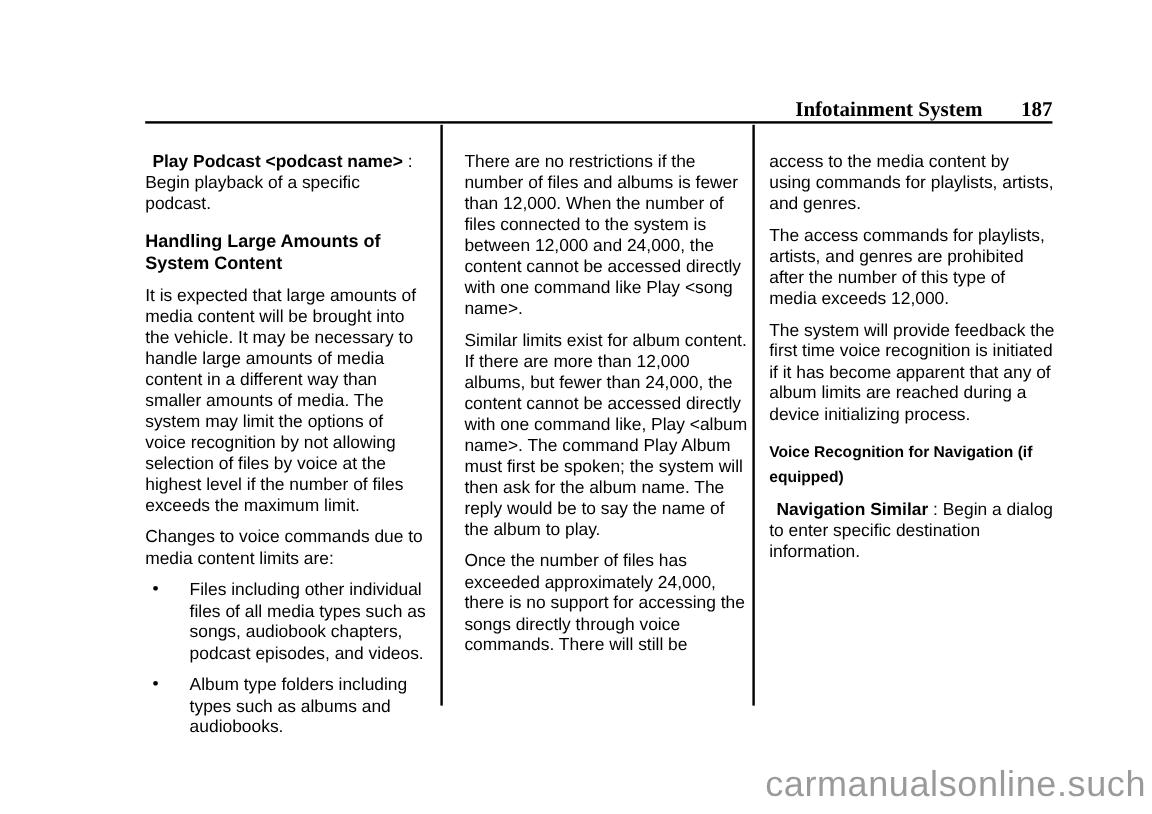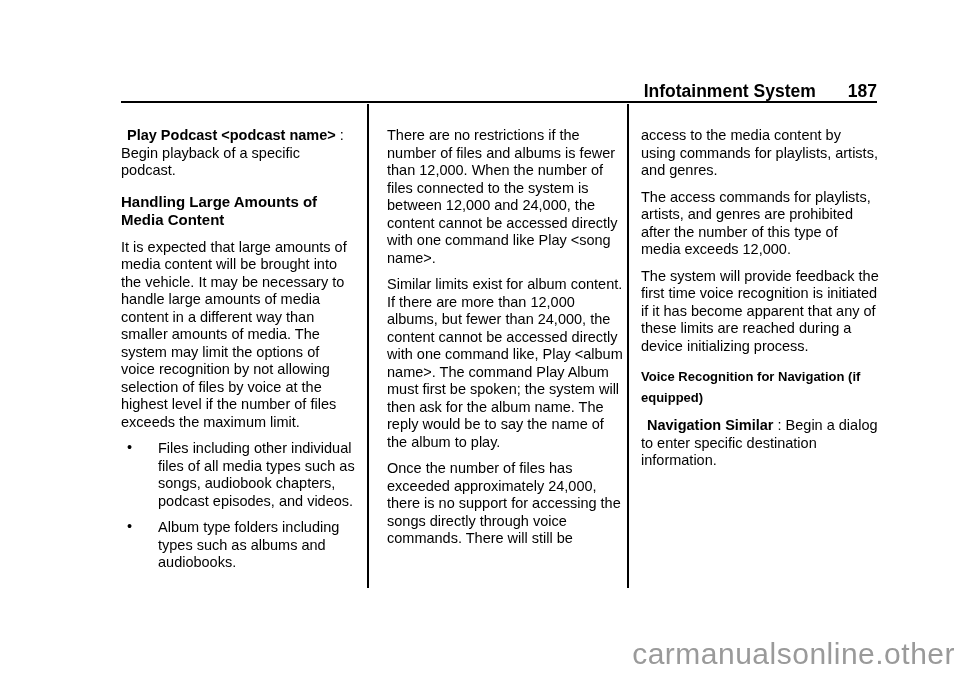--- a/index.html
+++ b/index.html
@@ -10,20 +10,21 @@
     color: #000000;
     -webkit-font-smoothing: antialiased;
   }
   .page { position: relative; width: 960px; height: 678px; overflow: hidden; background: #ffffff; }
 
   
   .header {
     position: absolute; top: 81px; left: 121px; width: 756px;
     text-align: right; font-weight: bold; font-size: 17.5px; line-height: 20px;
     white-space: nowrap;
+    font-family: Liberation Serif, serif;
   }
   .hpage { display: inline-block; margin-left: 32px; }
   .hrule { position: absolute; top: 101px; left: 121px; width: 756px; height: 2px; background: #000000; }
 
   
   .col { position: absolute; top: 107px; font-size: 14.5px; line-height: 17.5px; margin-top: 20px; }
   .col1 { left: 121px; width: 236px; }
   .col2 { left: 387px; width: 238px; }
   .col3 { left: 641px; width: 238px; }
   .vrule { position: absolute; top: 104px; width: 2px; height: 484px; background: #000000; }
@@ -55,22 +56,23 @@
 
 <div class="page">
 
   <div class="header">
     <span>Infotainment System</span><span class="hpage">187</span>
   </div>
   <div class="hrule"></div>
 
   <div class="col col1">
     <p class="cmd"><b>Play Podcast &lt;podcast name&gt;</b><span> : Begin playback of a specific podcast.</span></p>
-    <div class="subhead">Handling Large Amounts of Media Content</div>
+    <div class="subhead">Handling Large Amounts of System Content</div>
     <p>It is expected that large amounts of media content will be brought into the vehicle. It may be necessary to handle large amounts of media content in a different way than smaller amounts of media. The system may limit the options of voice recognition by not allowing selection of files by voice at the highest level if the number of files exceeds the maximum limit.</p>
+    <p>Changes to voice commands due to media content limits are:</p>
     <div class="li">
       <span class="dot">•</span>
       <span>Files including other individual files of all media types such as songs, audiobook chapters, podcast episodes, and videos.</span>
     </div>
     <div class="li">
       <span class="dot">•</span>
       <span>Album type folders including types such as albums and audiobooks.</span>
     </div>
   </div>
 
@@ -80,20 +82,20 @@
     <p>There are no restrictions if the number of files and albums is fewer than 12,000. When the number of files connected to the system is between 12,000 and 24,000, the content cannot be accessed directly with one command like  Play &lt;song name&gt;.</p>
     <p>Similar limits exist for album content. If there are more than 12,000 albums, but fewer than 24,000, the content cannot be accessed directly with one command like,  Play &lt;album name&gt;.  The command  Play Album  must first be spoken; the system will then ask for the album name. The reply would be to say the name of the album to play.</p>
     <p>Once the number of files has exceeded approximately 24,000, there is no support for accessing the songs directly through voice commands. There will still be</p>
   </div>
 
   <div class="vrule vrule2"></div>
 
   <div class="col col3">
     <p>access to the media content by using commands for playlists, artists, and genres.</p>
     <p>The access commands for playlists, artists, and genres are prohibited after the number of this type of media exceeds 12,000.</p>
-    <p>The system will provide feedback the first time voice recognition is initiated if it has become apparent that any of these limits are reached during a device initializing process.</p>
+    <p>The system will provide feedback the first time voice recognition is initiated if it has become apparent that any of album limits are reached during a device initializing process.</p>
     <div class="sechead">Voice Recognition for Navigation (if equipped)</div>
     <p class="cmd"><b>Navigation Similar</b><span> : Begin a dialog to enter specific destination information.</span></p>
   </div>
 
-  <div class="watermark">carmanualsonline.other</div>
+  <div class="watermark">carmanualsonline.such</div>
 
 </div>
 
 </body></html>

